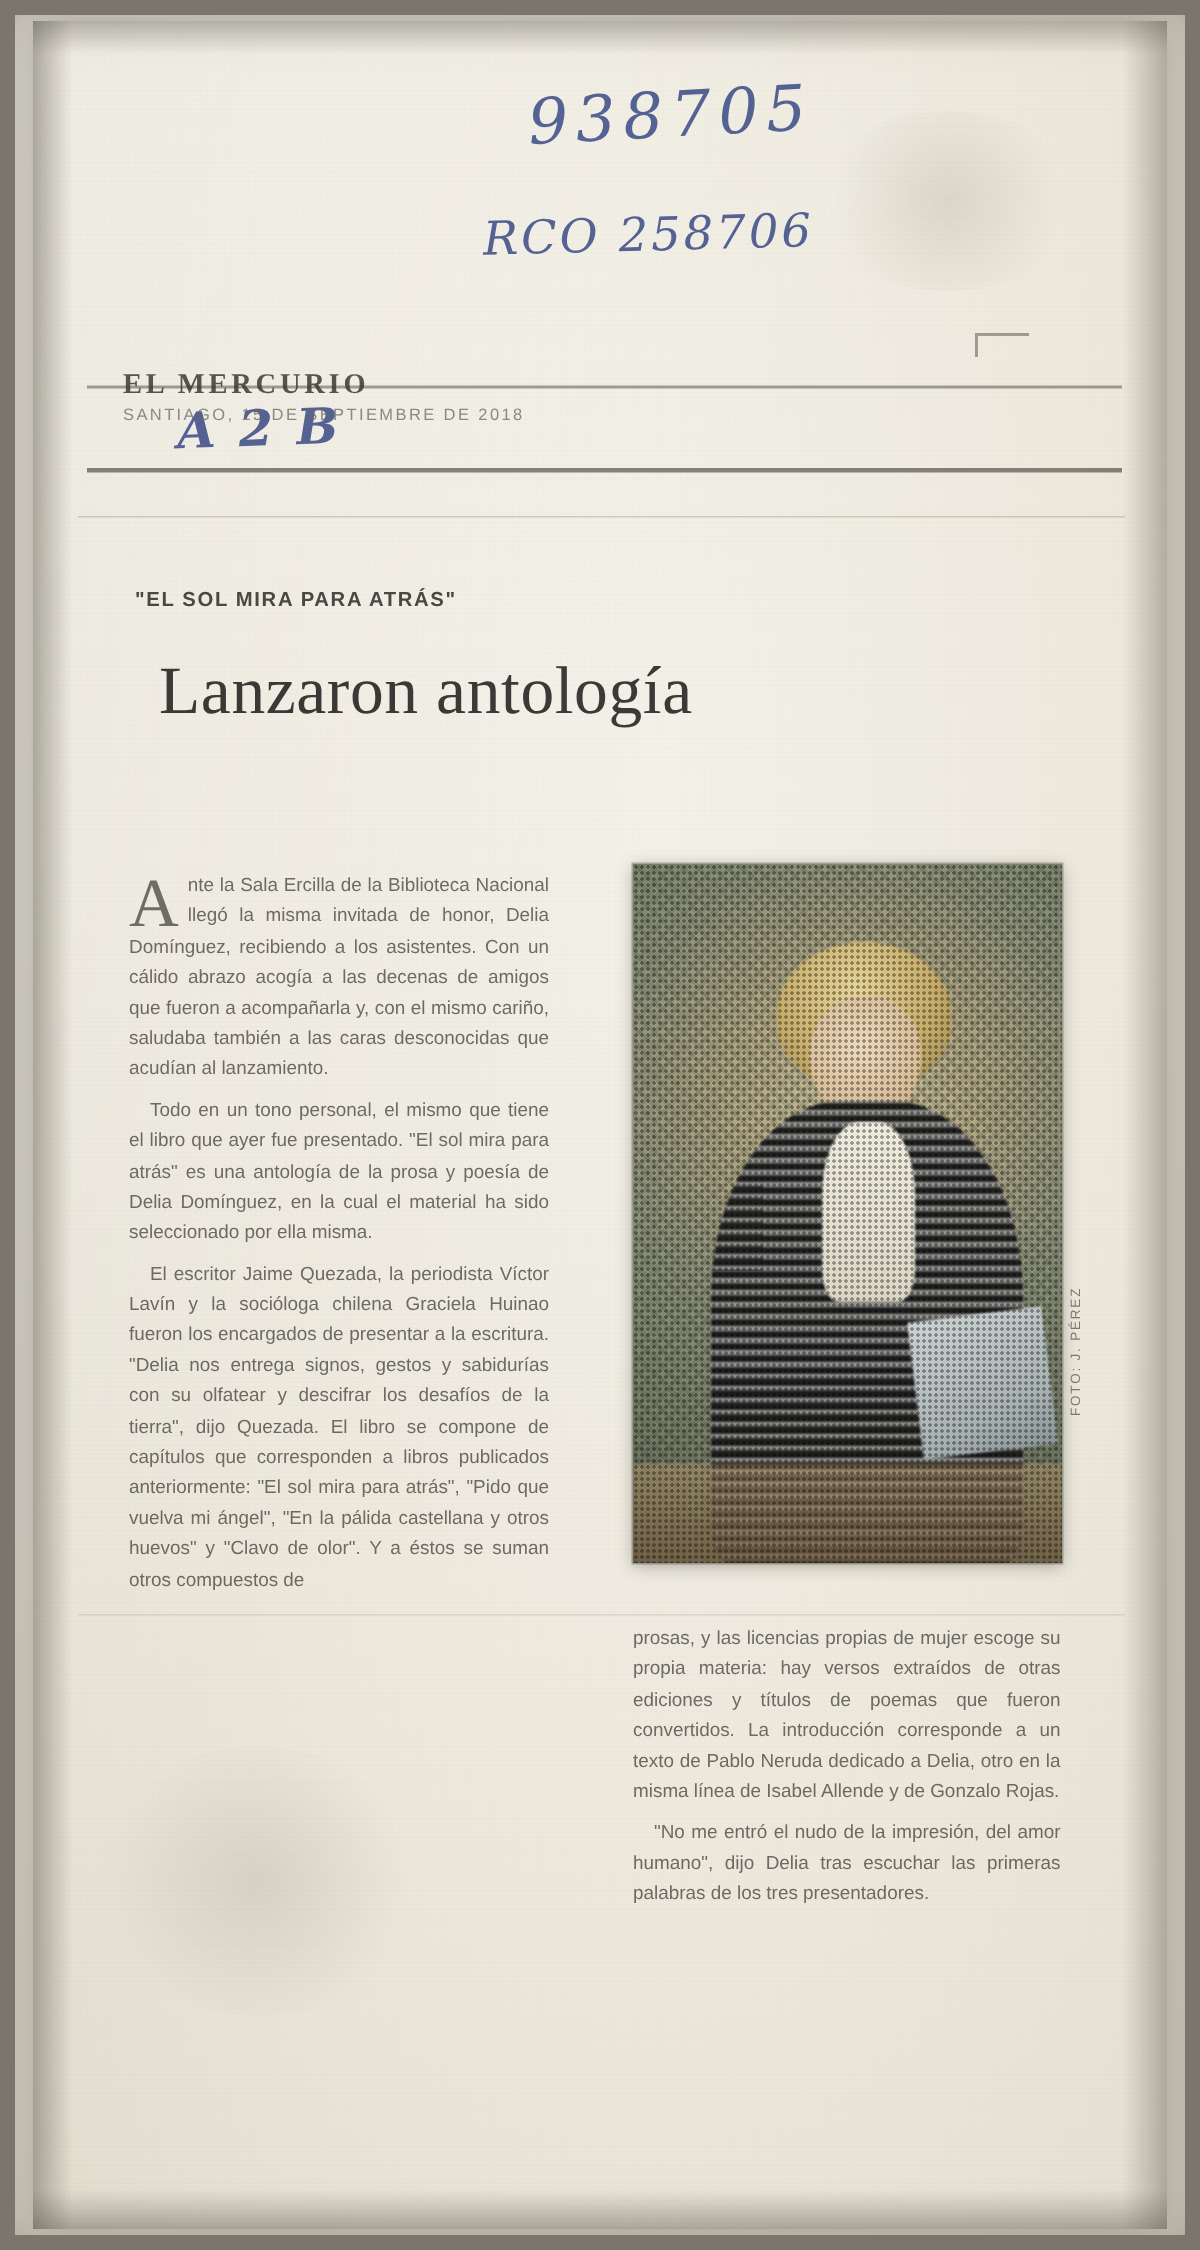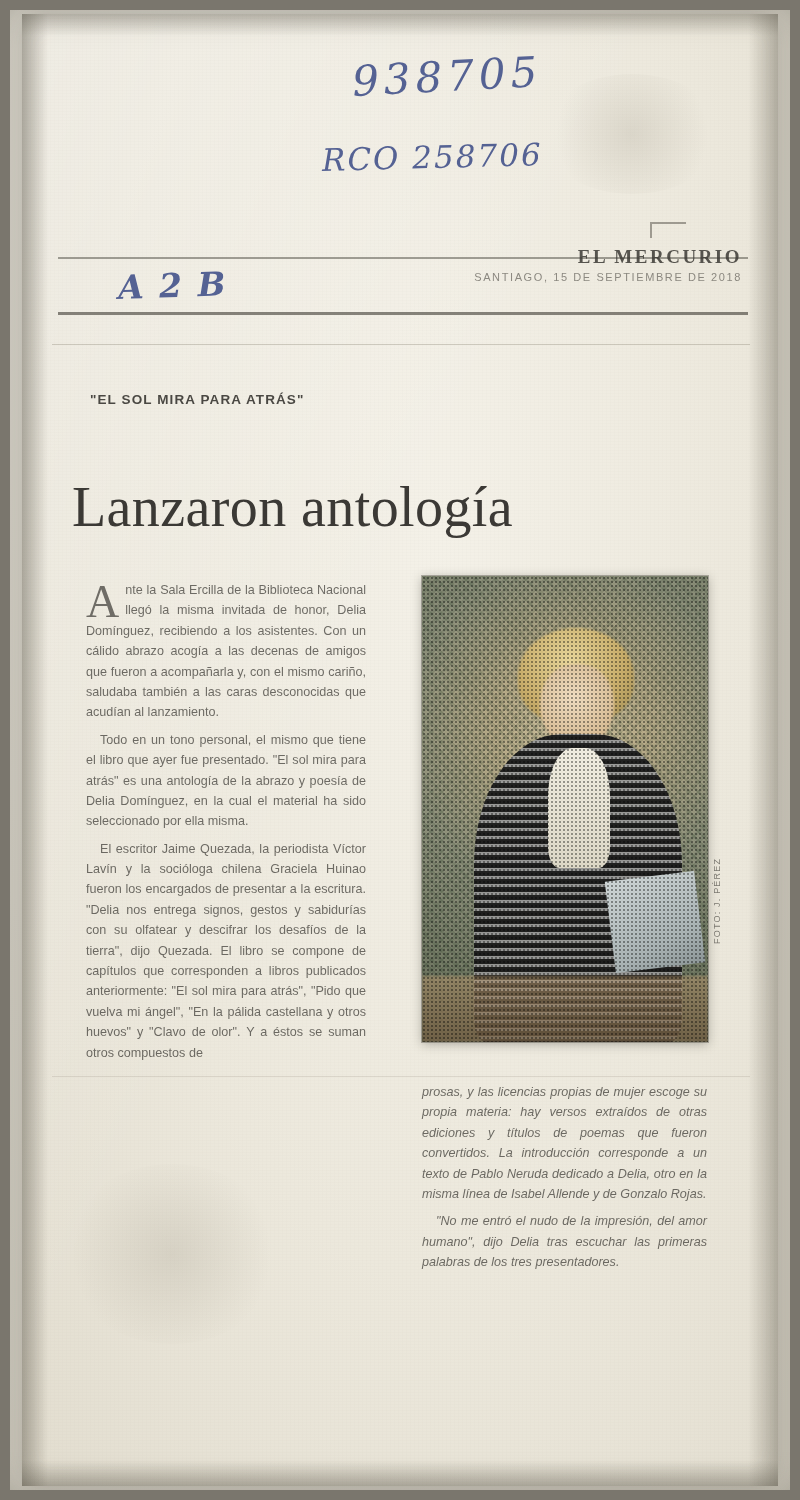--- a/index.html
+++ b/index.html
@@ -106,21 +106,21 @@
     transform: rotate(-2deg);
     font-weight: 600;
   }
 
   
   .masthead {
     position: absolute;
     left: 60px;
     top: 232px;
     width: 660px;
-    text-align: right;
+    text-align: left;
   }
   .masthead-name {
     font-family: "Liberation Serif", serif;
     font-size: 19px;
     font-weight: 700;
     letter-spacing: 2.5px;
     color: #3c3a35;
     opacity: .85;
   }
   .masthead-date {
@@ -157,45 +157,44 @@
     top: 378px;
     font-family: "Liberation Sans", sans-serif;
     font-size: 13.5px;
     font-weight: 700;
     letter-spacing: 1.1px;
     color: #2e2c28;
     opacity: .85;
   }
   .headline {
     position: absolute;
-    left: 50px;
+    left: 84px;
     top: 418px;
     width: 620px;
     font-family: "Liberation Serif", serif;
-    font-size: 56px;
+    font-size: 45px;
     line-height: 1.28;
     color: #23211e;
     opacity: .88;
     letter-spacing: .4px;
-    margin-top: 40px;
   }
 
   
   .col {
     position: absolute;
     font-family: "Liberation Sans", sans-serif;
     font-size: 12.6px;
     line-height: 1.62;
     color: #3b3934;
     text-align: justify;
     opacity: .72;
     filter: blur(.25px);
   }
   #col-left  { left: 64px;  top: 566px; width: 280px; }
-  #col-right { left: 400px; top: 1068px; width: 285px; font-style: italic; }
+  #col-right { left: 400px; top: 1068px; width: 285px; }
 
   .col p { margin: 0 0 7px 0; text-indent: 14px; }
   .col p.first { text-indent: 0; }
 
   .dropcap {
     float: left;
     font-family: "Liberation Serif", serif;
     font-size: 46px;
     line-height: .78;
     padding: 4px 6px 0 0;
@@ -337,21 +336,21 @@
 
     <div class="kicker">"EL SOL MIRA PARA ATRÁS"</div>
     <div class="headline">
       <div>Lanzaron antología</div>
     </div>
 
     <div class="col" id="col-left">
       <p class="first">
         <span class="dropcap">A</span><span>nte la Sala Ercilla de la Biblioteca Nacional llegó la misma invitada de honor, Delia Domínguez, recibiendo a los asistentes. Con un cálido abrazo acogía a las decenas de amigos que fueron a acompañarla y, con el mismo cariño, saludaba también a las caras desconocidas que acudían al lanzamiento.</span>
       </p>
-      <p><span>Todo en un tono personal, el mismo que tiene el libro que ayer fue presentado. "El sol mira para atrás" es una antología de la abrazo y poesía de Delia Domínguez, en la cual el material ha sido seleccionado por ella misma.</span></p>
+      <p><span>Todo en un tono personal, el mismo que tiene el libro que ayer fue presentado. "El sol mira para atrás" es una antología de la prosa y poesía de Delia Domínguez, en la cual el material ha sido seleccionado por ella misma.</span></p>
       <p><span>El escritor Jaime Quezada, la periodista Víctor Lavín y la socióloga chilena Graciela Huinao fueron los encargados de presentar a la escritura. "Delia nos entrega signos, gestos y sabidurías con su olfatear y descifrar los desafíos de la tierra", dijo Quezada. El libro se compone de capítulos que corresponden a libros publicados anteriormente: "El sol mira para atrás", "Pido que vuelva mi ángel", "En la pálida castellana y otros huevos" y "Clavo de olor". Y a éstos se suman otros compuestos de</span></p>
     </div>
 
     <div class="photo">
       <div class="backdrop"></div>
       <div class="hair"></div>
       <div class="face"></div>
       <div class="scarf"></div>
       <div class="body"></div>
       <div class="blouse"></div>

